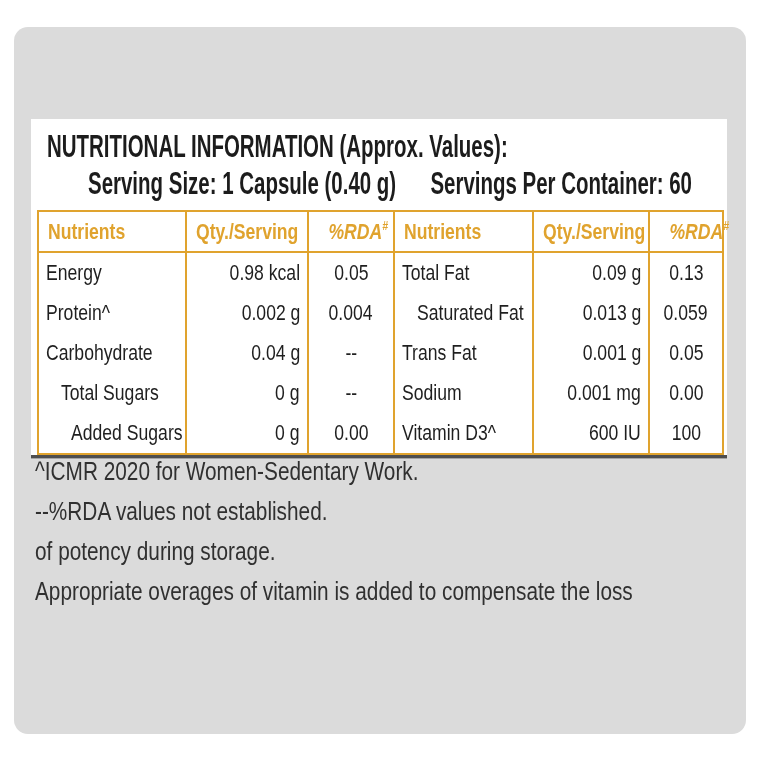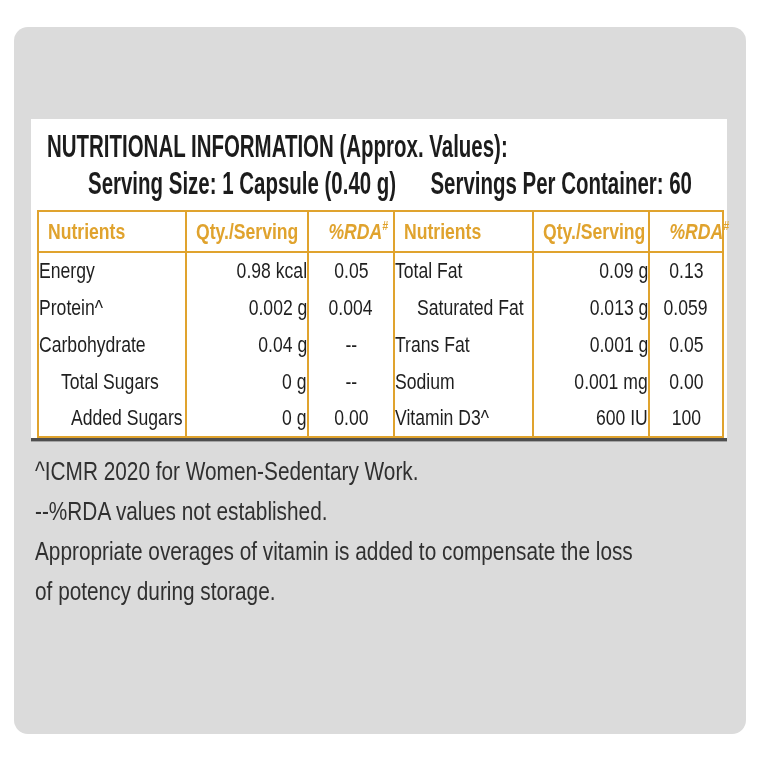--- a/index.html
+++ b/index.html
@@ -69,21 +69,21 @@
     vertical-align: middle;
   }
   table.nutri th.c-rda { text-align: left; padding-left: 12px; font-style: italic; }
   table.nutri td {
     border-left: 2px solid #e0a32e;
     border-right: 2px solid #e0a32e;
     font-size: 22px;
     color: #1f1f1f;
     height: 37px;
     vertical-align: middle;
-    padding: 0;
+    padding: 7px;
   }
   td.c-name { text-align: left; padding-left: 12px; }
   td.c-name.ind1 { padding-left: 22px; }
   td.c-name.ind2 { padding-left: 32px; }
   td.c-qty  { text-align: right; padding-right: 13px; }
   td.c-rda  { text-align: center; }
   sup.hash { font-size: 13px; vertical-align: 9px; }
   .footnotes {
     position: absolute;
     left: 21px; top: 424px;
@@ -172,18 +172,18 @@
             <td class="c-qty"><span class="cx or">600 IU</span></td>
             <td class="c-rda"><span class="cx oc">100</span></td>
           </tr>
         </tbody>
       </table>
     </div>
 
     <div class="footnotes">
       <div class="fn-line"><span class="cx">^ICMR 2020 for Women-Sedentary Work.</span></div>
       <div class="fn-line"><span class="cx">--%RDA values not established.</span></div>
+      <div class="fn-line"><span class="cx">of potency during storage.</span></div>
       <div class="fn-line"><span class="cx">Appropriate overages of vitamin is added to compensate the loss</span></div>
-      <div class="fn-line"><span class="cx">of potency during storage.</span></div>
     </div>
 
   </div>
 </div>
 
 </body></html>

